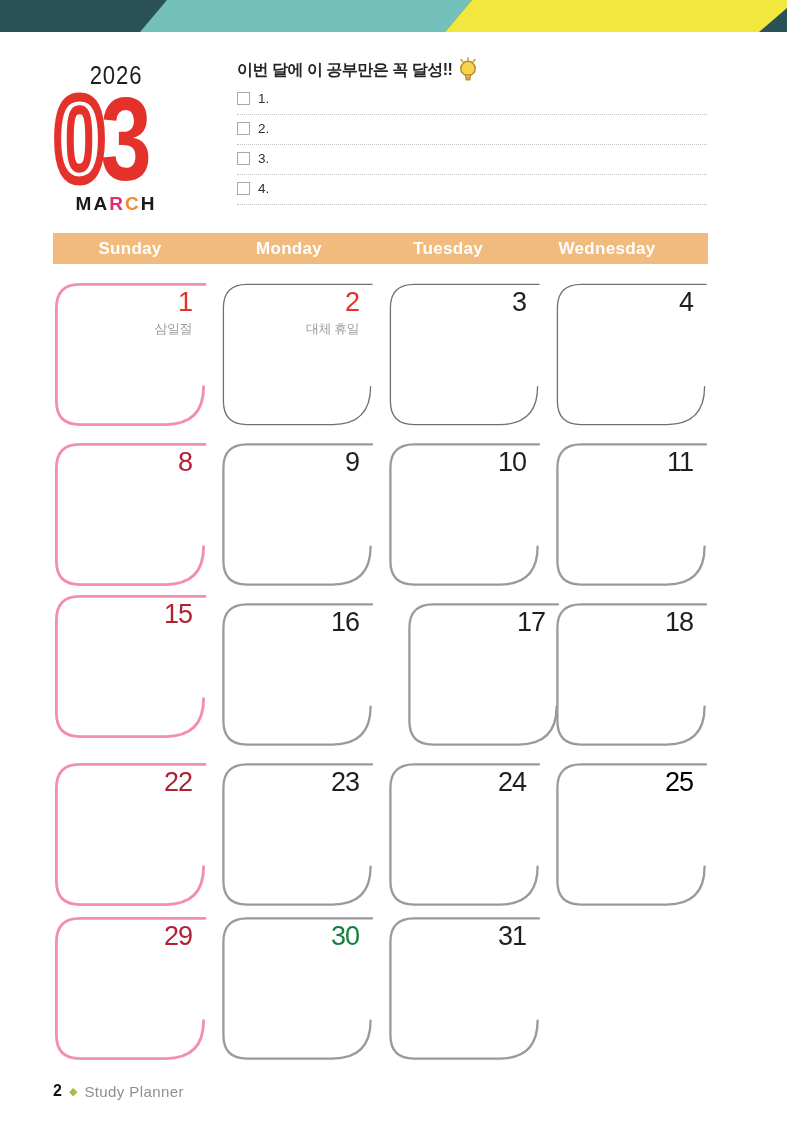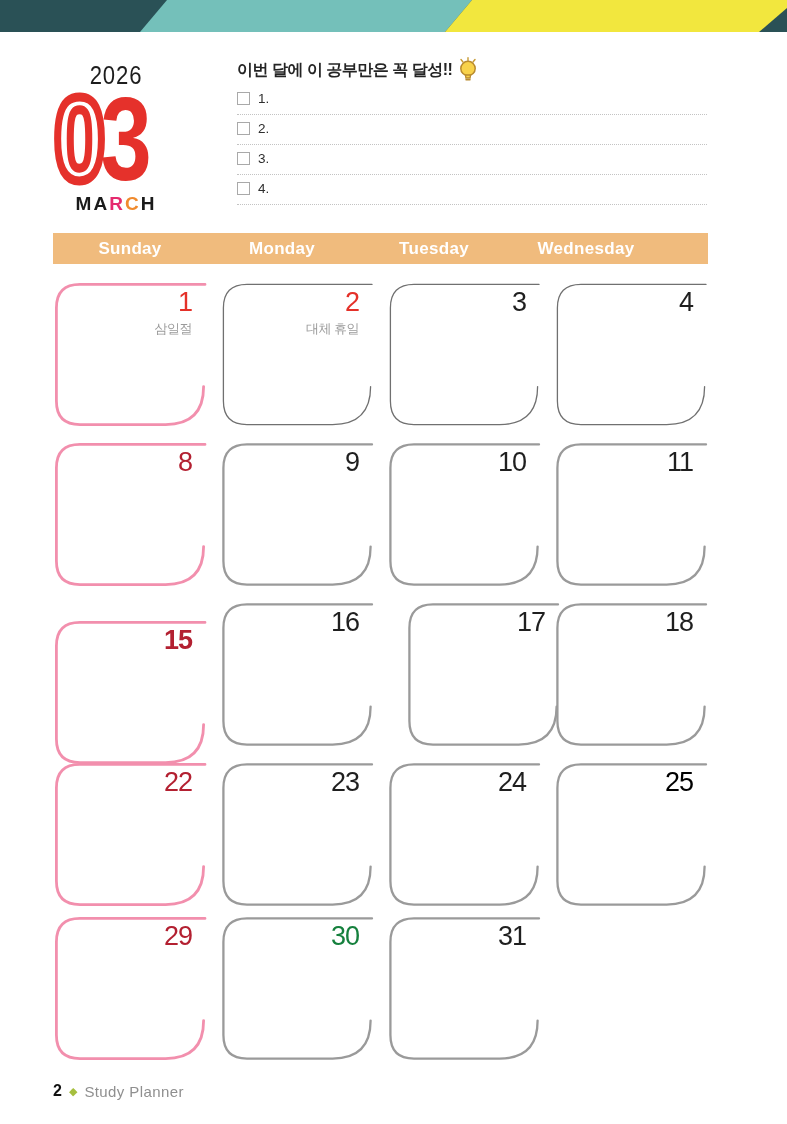--- a/index.html
+++ b/index.html
@@ -33,21 +33,21 @@
           color:#242424; letter-spacing:-0.5px; display:flex; align-items:center; gap:5px; }
   .check-rows { position:absolute; left:237px; top:88px; width:470px; }
   .check-row  { position:relative; height:27px; margin-bottom:3px;
           border-bottom:1.6px dotted #c3c3c3; display:flex; align-items:flex-start; }
   .checkbox   { width:13px; height:13px; border:1.4px solid #a9a9a9; background:#fff;
           margin-top:4px; }
   .check-num  { margin-left:8px; margin-top:3px; font-size:13.5px; color:#2e2e2e; }
 
   
   .day-header { position:absolute; left:53px; top:233px; width:655px; height:31px;
-          display:grid; grid-template-columns:repeat(4,150px); column-gap:2px;
+          display:grid; grid-template-columns:repeat(4,150px); column-gap:9px;
           padding-left:2px; align-items:center; justify-items:center; }
   .day-label { color:#ffffff; font-size:17px; font-weight:bold; letter-spacing:.3px; }
 
   
   .calendar-grid { position:absolute; left:55px; top:283px; width:653px; height:780px; }
   .cell { position:absolute; width:150px; height:143px; }
   .cell svg { position:absolute; inset:0; overflow:visible; }
   .date-number { position:absolute; top:5px; right:13px; font-size:27px; line-height:1.1;
           letter-spacing:-1px; }
   .cell-label { position:absolute; top:37px; right:13px; font-size:13px; color:#9a9a9a;
@@ -157,21 +157,21 @@
           <path d="M 150 1.4 L 25 1.4 Q 1.4 1.4 1.4 25 L 1.4 118 Q 1.4 141.6 25 141.6 L 110.6 141.6 Q 148.6 141.6 148.6 103.6" fill="none" stroke="#9a9a9a" stroke-width="2.3" stroke-linecap="round"></path>
         </svg>
         <div class="date-number" style="color: rgb(31, 31, 31);">10</div>
       </div>
       <div class="cell" style="left: 501px; top: 160px;">
         <svg viewBox="0 0 150 143">
           <path d="M 150 1.4 L 25 1.4 Q 1.4 1.4 1.4 25 L 1.4 118 Q 1.4 141.6 25 141.6 L 110.6 141.6 Q 148.6 141.6 148.6 103.6" fill="none" stroke="#9a9a9a" stroke-width="2.3" stroke-linecap="round"></path>
         </svg>
         <div class="date-number" style="color: rgb(31, 31, 31);">11</div>
       </div>
-      <div class="cell" style="left: 0px; top: 338px; font-weight: bold;">
+      <div class="cell" style="left: 0px; top: 312px;">
         <svg viewBox="0 0 150 143">
           <path d="M 150 1.4 L 25 1.4 Q 1.4 1.4 1.4 25 L 1.4 118 Q 1.4 141.6 25 141.6 L 110.6 141.6 Q 148.6 141.6 148.6 103.6" fill="none" stroke="#f28fad" stroke-width="2.8" stroke-linecap="round"></path>
         </svg>
         <div class="date-number" style="color: rgb(179, 32, 49);">15</div>
       </div>
       <div class="cell" style="left: 167px; top: 320px;">
         <svg viewBox="0 0 150 143">
           <path d="M 150 1.4 L 25 1.4 Q 1.4 1.4 1.4 25 L 1.4 118 Q 1.4 141.6 25 141.6 L 110.6 141.6 Q 148.6 141.6 148.6 103.6" fill="none" stroke="#9a9a9a" stroke-width="2.3" stroke-linecap="round"></path>
         </svg>
         <div class="date-number" style="color: rgb(31, 31, 31);">16</div>

